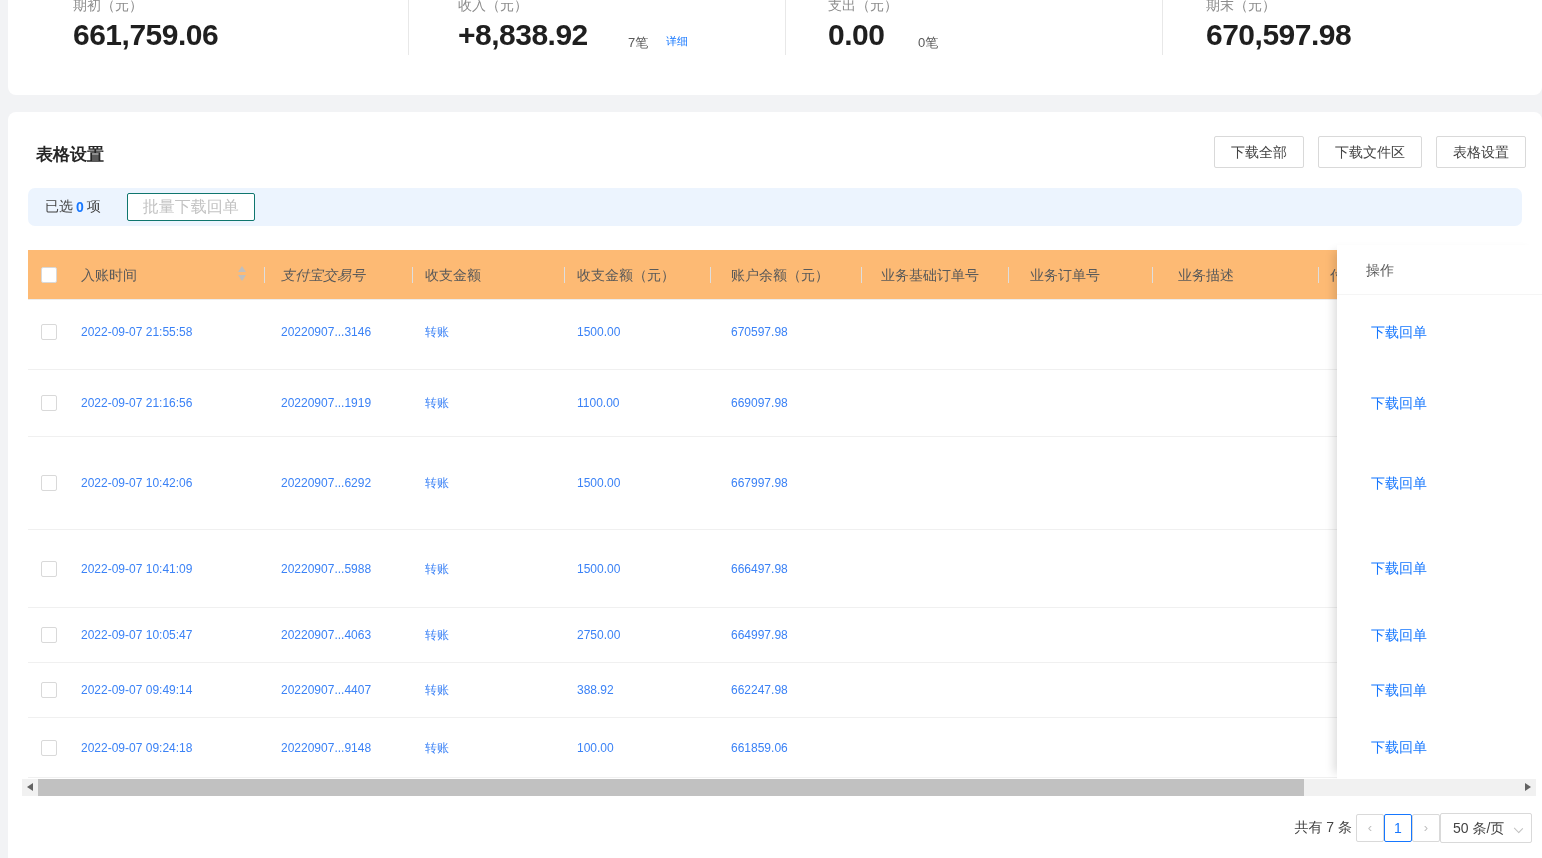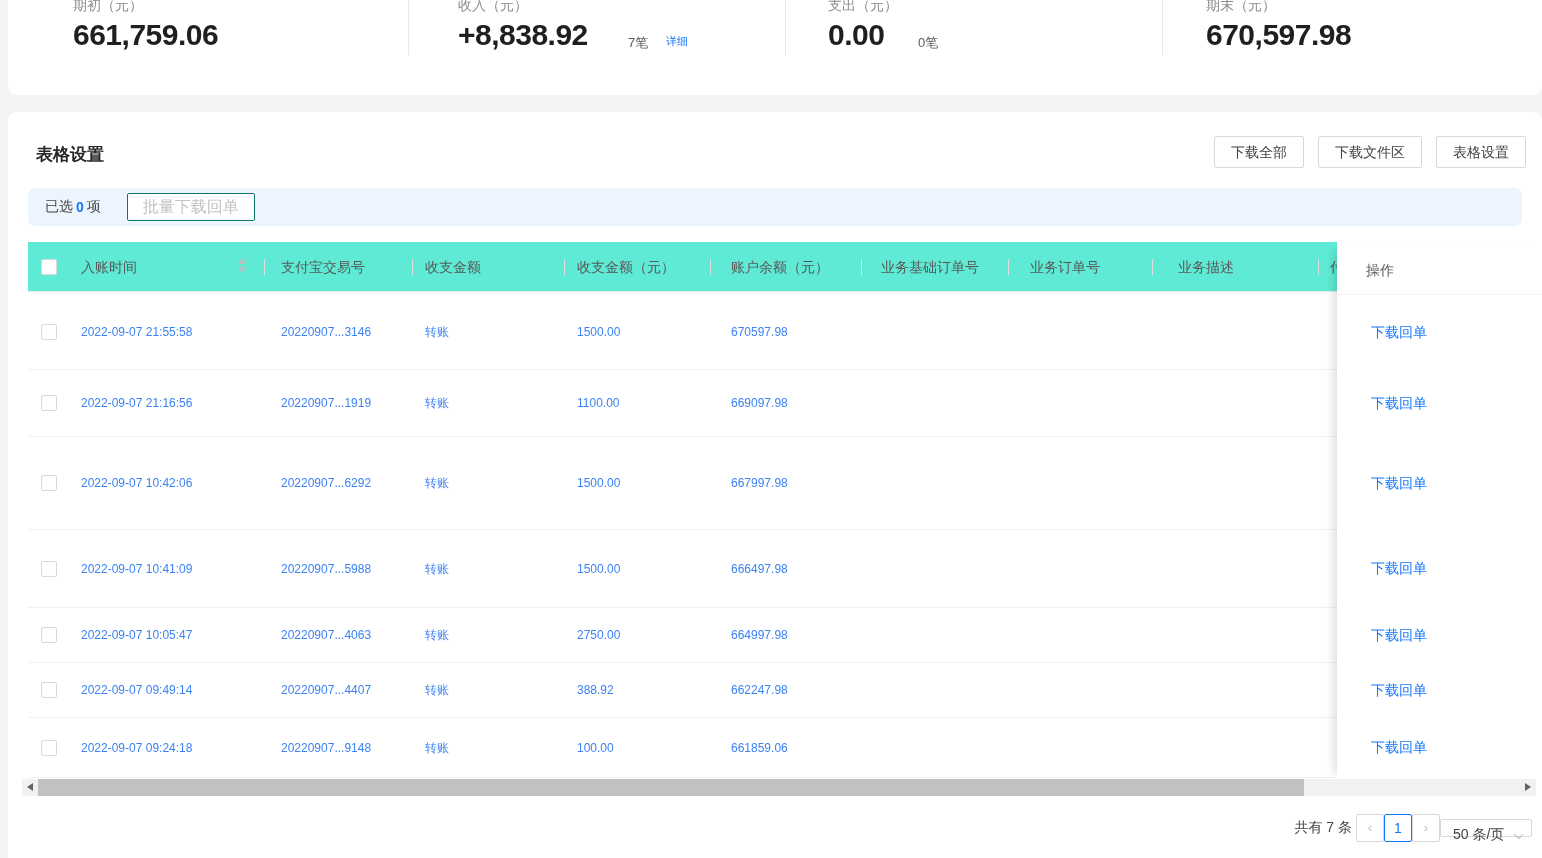--- a/index.html
+++ b/index.html
@@ -38,22 +38,22 @@
   .sel-text { font-size:14px; color:#434343; }
   .sel-count { color:#1677ff; font-weight:700; padding:0 3px; }
   .btn-disabled {
     margin-left:26px; height:28px; line-height:26px; padding:0 15px;
     background:#fff; border:1px solid #0f766e; border-radius:2px;
     color:#c3c3c3; font-size:16px; cursor:not-allowed; white-space:nowrap;
   }
 
   
   .thead {
-    position:absolute; left:20px; width:1309px; top:130px; height:50px;
-    background:#5eead4; border-bottom:1px solid #ececec;
+    position:absolute; left:20px; width:1309px; top:138px; height:50px;
+    background:#fdba74; border-bottom:1px solid #ececec;
   }
   .th { position:absolute; top:0; line-height:50px; font-size:14px; color:#595959; white-space:nowrap; }
   .th-div { position:absolute; top:17px; width:1px; height:16px; background:#dedede; }
   .checkbox {
     position:absolute; width:16px; height:16px; background:#fff;
     border:1px solid #d9d9d9; border-radius:2px; cursor:pointer;
   }
   .sort-icon { position:absolute; left:210px; top:14px; width:9px; height:22px; cursor:pointer; }
   .caret-up {
     position:absolute; top:2px; left:0; width:0; height:0;
@@ -101,21 +101,21 @@
     position:absolute; right:10px; top:700px; height:32px;
     display:flex; align-items:center; 
   }
   .pg-total { font-size:14px; color:#434343; margin-right:4px; }
   .pg-btn {
     width:28px; height:28px; line-height:26px; text-align:center; background:#fff;
     border:1px solid #d9d9d9; border-radius:2px; color:#bfbfbf; font-size:13px; cursor:pointer;
   }
   .pg-current { border-color:#1677ff; color:#1677ff; font-size:14px; }
   .pg-size {
-    position:relative; width:92px; height:18px; line-height:28px; background:#fff;
+    position:relative; width:92px; height:30px; line-height:28px; background:#fff;
     border:1px solid #d9d9d9; border-radius:2px; padding-left:12px;
     font-size:14px; color:#434343; cursor:pointer;
   }
   .chevron-down {
     position:absolute; right:9px; top:11px; width:7px; height:7px;
     border-right:1.5px solid #bfbfbf; border-bottom:1.5px solid #bfbfbf;
     transform:rotate(45deg) scale(1,0.9); transform-origin:center;
   }
 </style>
 </head>
@@ -164,21 +164,21 @@
   </div>
 
   <div class="thead">
     <div class="checkbox" style="left:13px; top:17px;"></div>
     <div class="th" style="left:53px;">入账时间</div>
     <div class="sort-icon">
       <span class="caret-up"></span>
       <span class="caret-down"></span>
     </div>
     <div class="th-div" style="left:236px;"></div>
-    <div class="th" style="left:253px;">支付宝交易号</div>
+    <div class="th" style="left:253px;font-style:italic;">支付宝交易号</div>
     <div class="th-div" style="left:384px;"></div>
     <div class="th" style="left:397px;">收支金额</div>
     <div class="th-div" style="left:536px;"></div>
     <div class="th" style="left:549px;">收支金额（元）</div>
     <div class="th-div" style="left:682px;"></div>
     <div class="th" style="left:703px;">账户余额（元）</div>
     <div class="th-div" style="left:833px;"></div>
     <div class="th" style="left:853px;">业务基础订单号</div>
     <div class="th-div" style="left:980px;"></div>
     <div class="th" style="left:1002px;">业务订单号</div>

